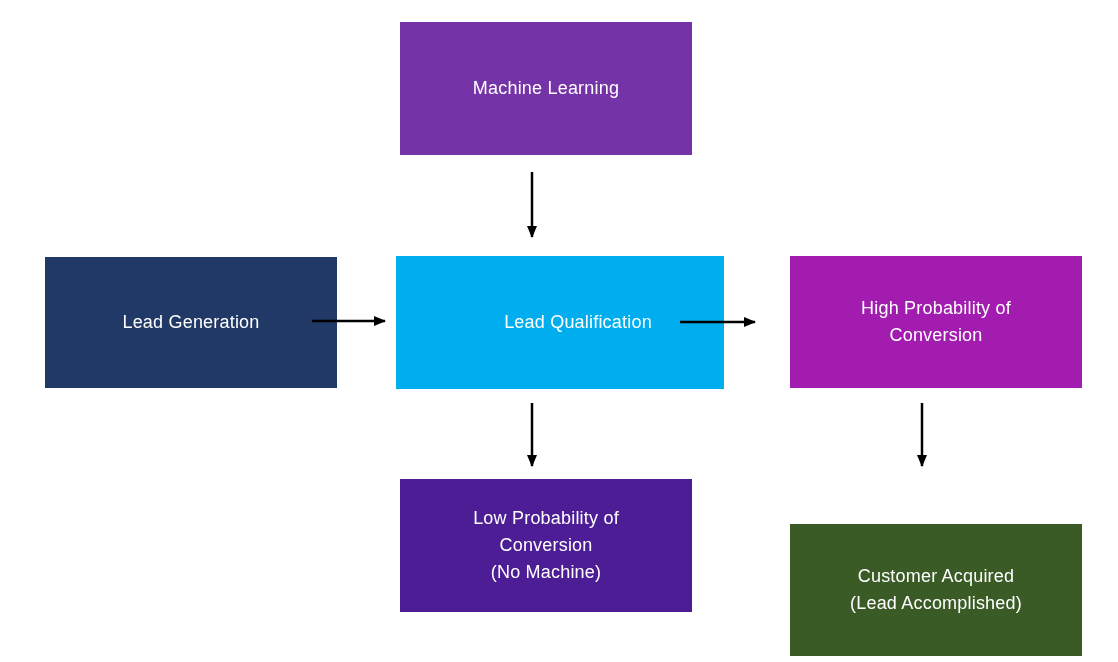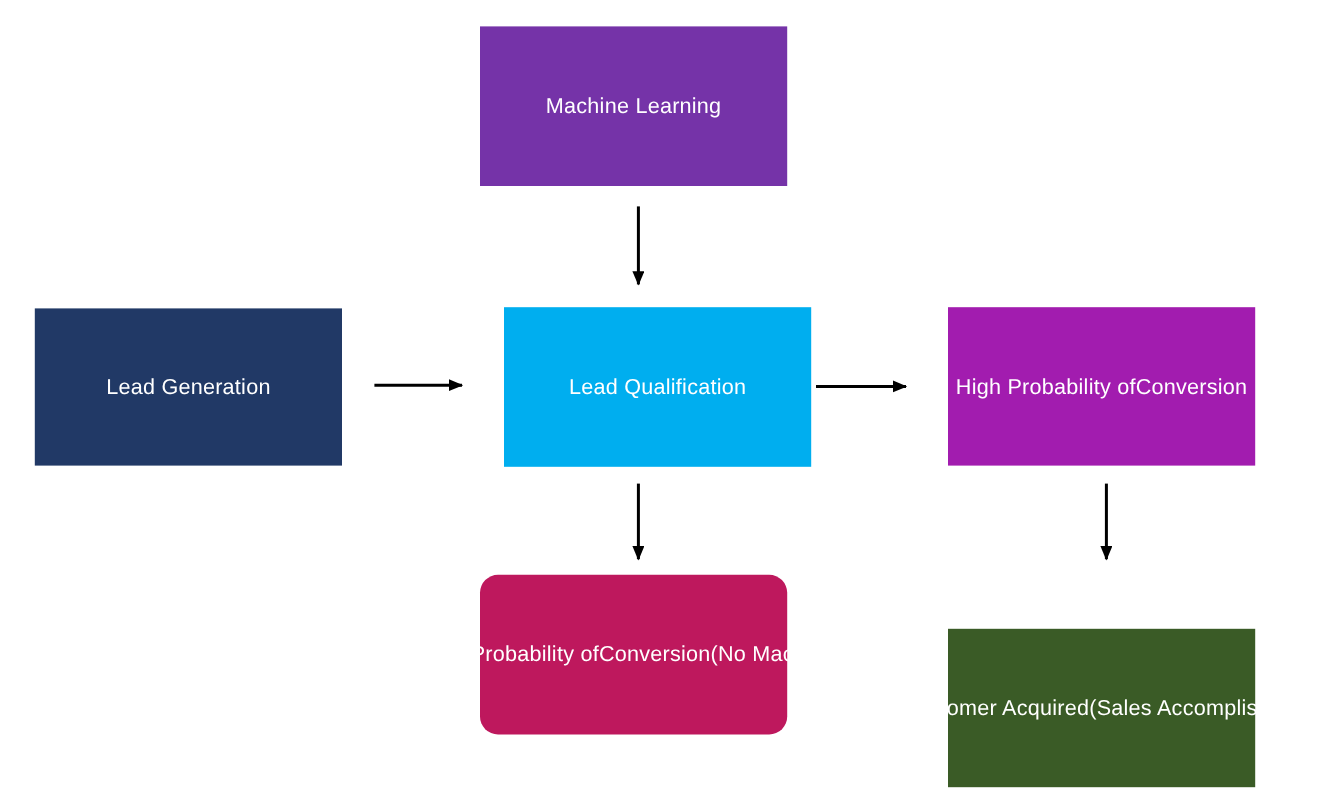--- a/index.html
+++ b/index.html
@@ -11,34 +11,35 @@
   .canvas {
     position: relative;
     width: 1118px;
     height: 662px;
     background: #ffffff;
     overflow: hidden;
   }
   .node {
     position: absolute;
     display: flex;
+    flex-direction: column;
     align-items: center;
     justify-content: center;
-    width: 256px;
+    width: 292px;
     color: #ffffff;
     font-size: 18px;
     line-height: 27px;
     text-align: center;
     letter-spacing: 0.2px;
   }
   .node span { display: block; white-space: nowrap; }
 
   #node-ml       { left: 400px; top: 22px;  height: 133px; }
   #node-leadgen  { left: 29px;  top: 257px; height: 131px; }
-  #node-leadqual { left: 420px; top: 256px; height: 133px; }
+  #node-leadqual { left: 396px; top: 256px; height: 133px; padding-left: 36px; }
   #node-highprob { left: 790px; top: 256px; height: 132px; }
   #node-lowprob  { left: 400px; top: 479px; height: 133px; }
   #node-customer { left: 790px; top: 480px; height: 132px; }
 
   .arrows {
     position: absolute;
     left: 0; top: 0;
     width: 1118px;
     height: 662px;
     pointer-events: none;
@@ -46,42 +47,42 @@
 </style>
 </head>
 <body>
 
 <div class="canvas">
 
   <div class="node" id="node-ml" style="background-color: rgb(117, 51, 168);">
     <span>Machine Learning</span>
   </div>
 
-  <div class="node" id="node-leadgen" style="background-color: rgb(33, 57, 102);">
+  <div class="node" id="node-leadgen" style="background-color: rgb(33, 57, 102); margin-left: 16px;">
     <span>Lead Generation</span>
   </div>
 
   <div class="node" id="node-leadqual" style="background-color: rgb(0, 174, 239);">
     <span>Lead Qualification</span>
   </div>
 
   <div class="node" id="node-highprob" style="background-color: #a21caf;">
     <span>High Probability of</span>
     <span>Conversion</span>
   </div>
 
-  <div class="node" id="node-lowprob" style="background-color: #be185d; border-radius: 15px;">
+  <div class="node" id="node-lowprob" style="background-color: #4c1d95;">
     <span>Low Probability of</span>
     <span>Conversion</span>
     <span>(No Machine)</span>
   </div>
 
   <div class="node" id="node-customer" style="background-color: rgb(58, 91, 38); margin-top: 44px;">
     <span>Customer Acquired</span>
-    <span>(Sales Accomplished)</span>
+    <span>(Lead Accomplished)</span>
   </div>
 
   <svg class="arrows" width="1118" height="662" viewBox="0 0 1118 662" xmlns="http://www.w3.org/2000/svg">
     <defs>
       <marker id="ah" markerUnits="userSpaceOnUse" markerWidth="13" markerHeight="11" refX="11" refY="5" orient="auto">
         <path d="M0,0 L12,5 L0,10 Z" fill="#000000"></path>
       </marker>
     </defs>
     <line x1="532" y1="172" x2="532" y2="237" stroke="#000000" stroke-width="2.5" marker-end="url(#ah)"></line>
     <line x1="312" y1="321" x2="385" y2="321" stroke="#000000" stroke-width="2.5" marker-end="url(#ah)"></line>

